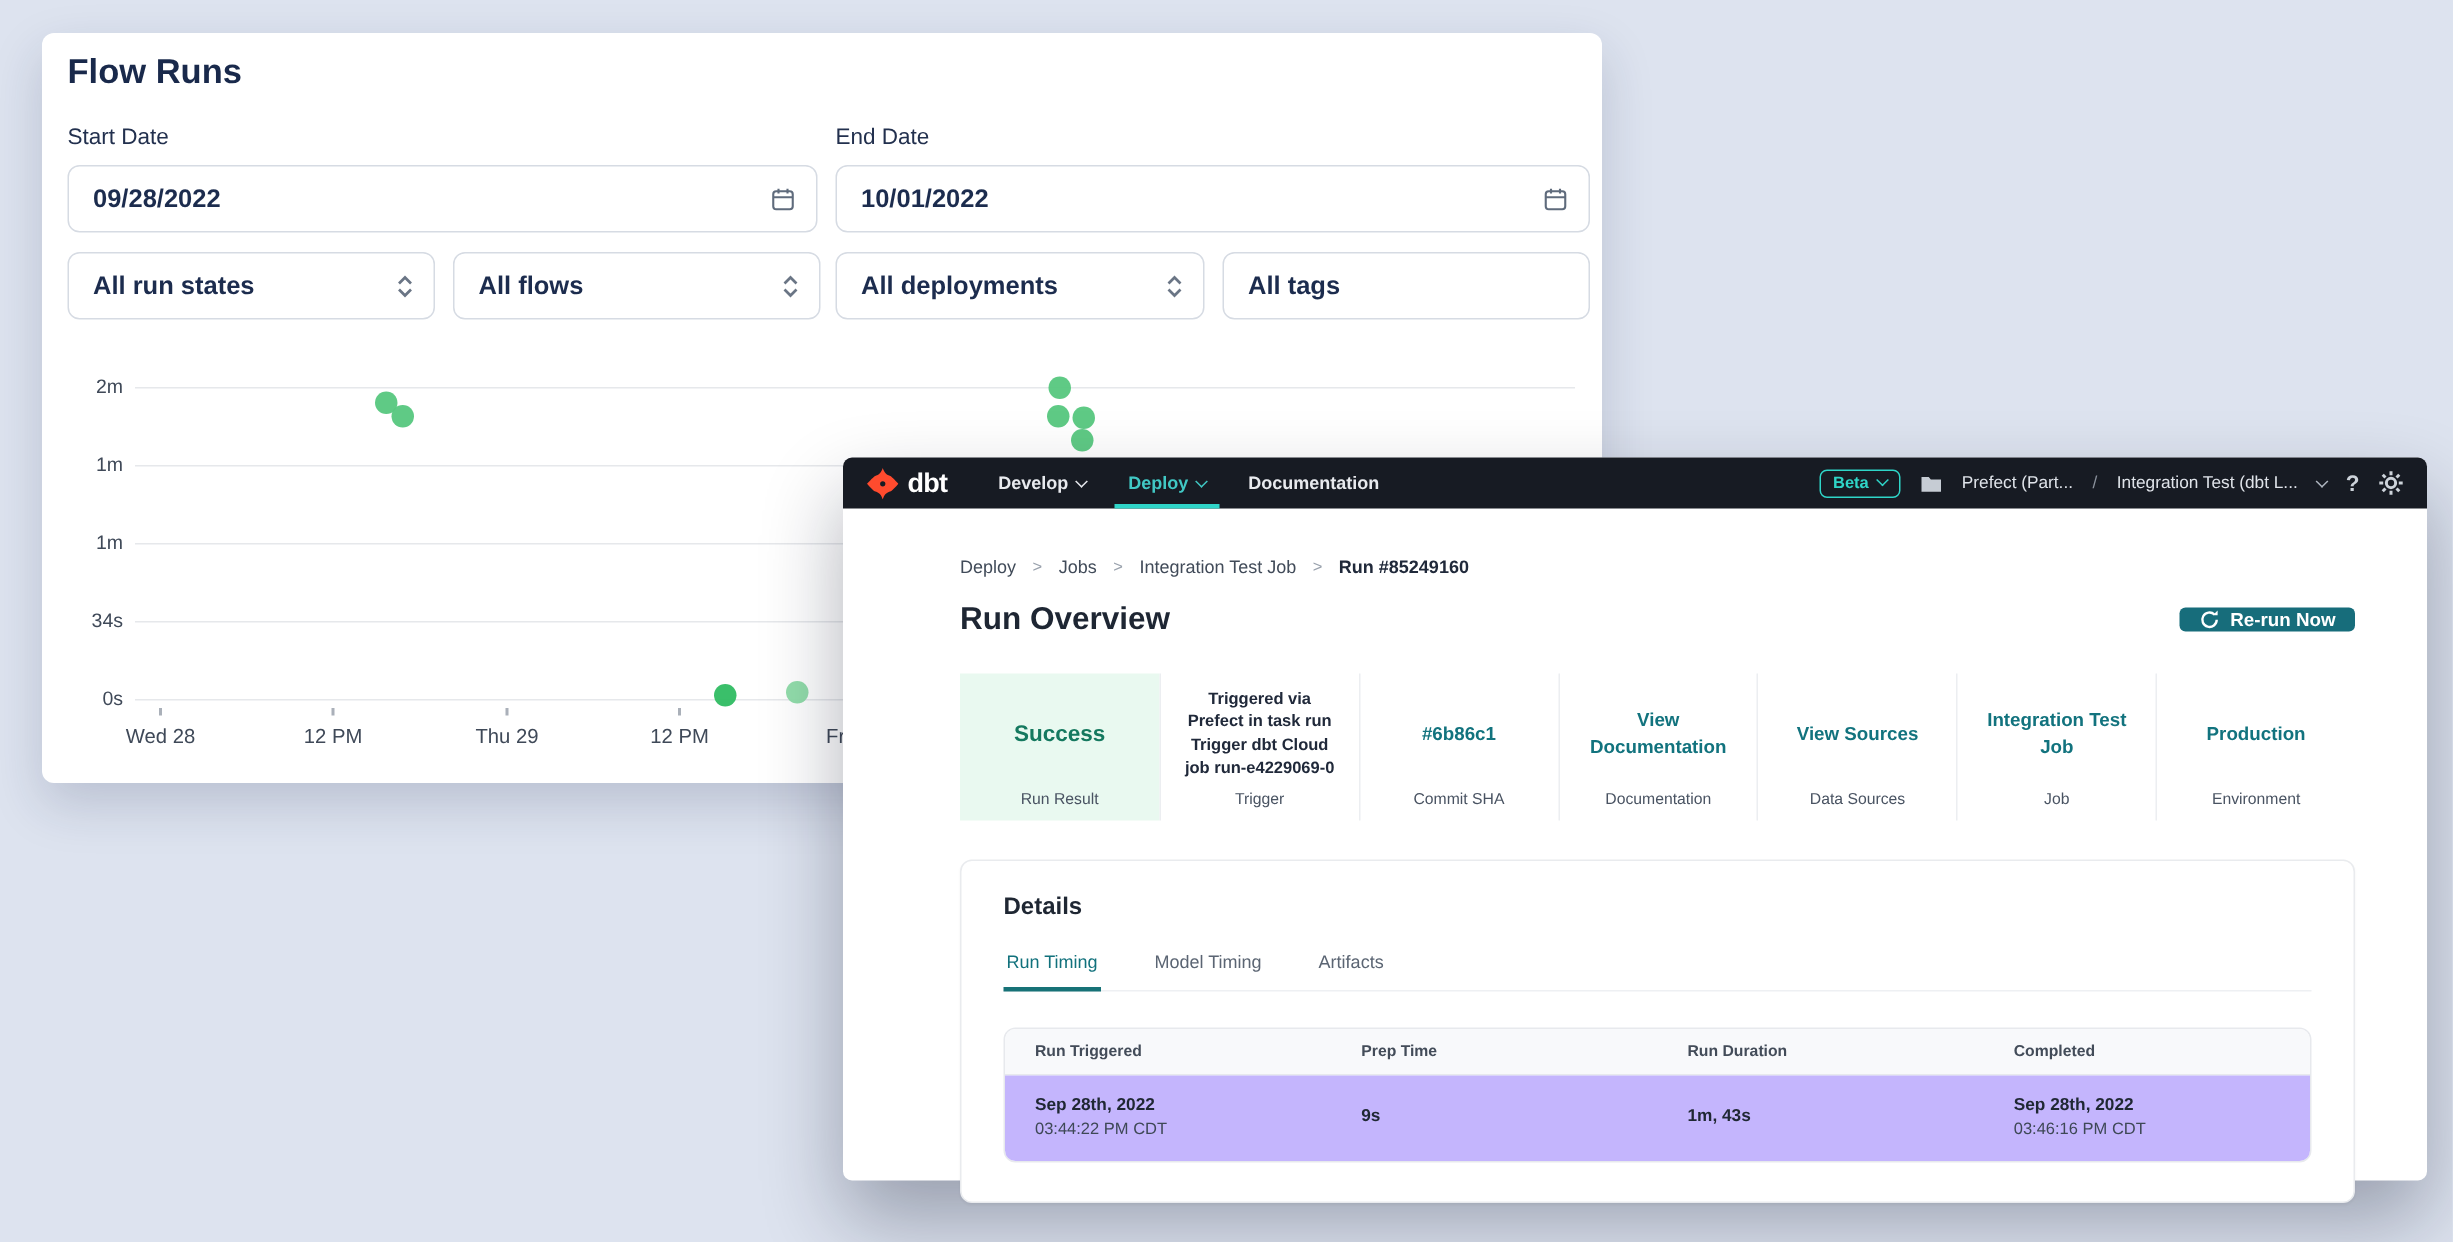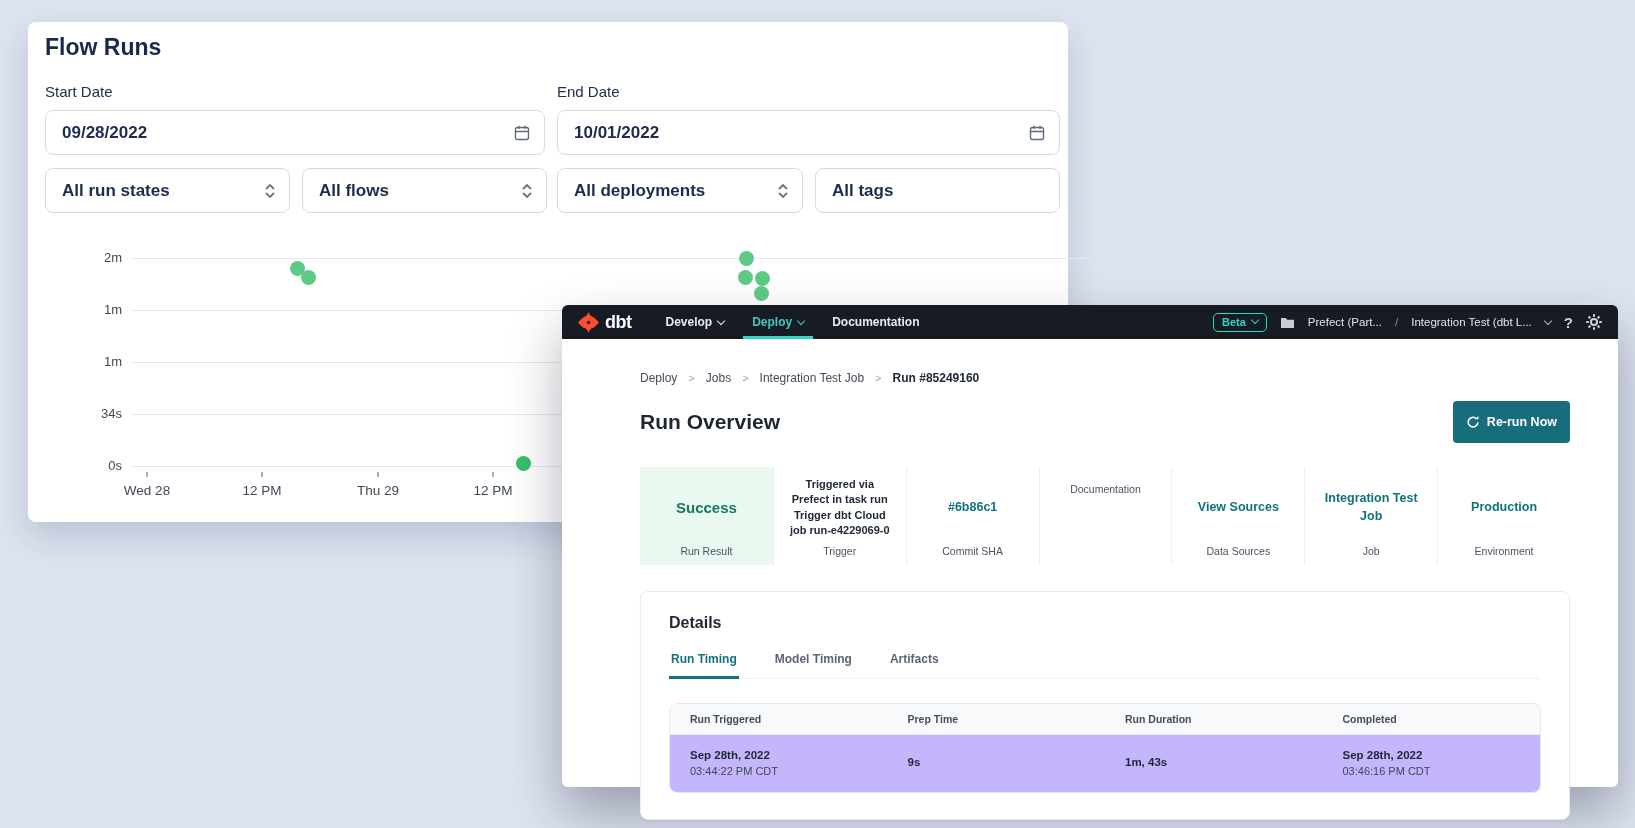--- a/index.html
+++ b/index.html
@@ -8,21 +8,21 @@
   .window{position:absolute;background:#fff;}
 
   
   #prefect-win{left:28px;top:22px;width:1040px;height:500px;border-radius:8px;
     box-shadow:0 14px 34px rgba(25,40,80,.18);}
   .pf-title{position:absolute;left:17px;top:12px;margin:0;font-size:23px;font-weight:700;color:#19294b;}
   .pf-label{position:absolute;font-size:15px;color:#22304e;}
   .pf-input,.pf-select{position:absolute;height:45px;box-sizing:border-box;border:1px solid #d6dbe3;
     border-radius:8px;background:#fff;display:flex;align-items:center;justify-content:space-between;
     padding:0 13px 0 16px;font-size:17px;font-weight:600;color:#1c2c4e;cursor:pointer;}
-  .chart{position:absolute;inset:0;margin-left:40px;}
+  .chart{position:absolute;inset:0;}
   .gridline{position:absolute;height:1px;background:#e6e8eb;}
   .ylab{position:absolute;left:0;width:54px;text-align:right;font-size:13px;color:#3f4958;}
   .xtick{position:absolute;top:450px;width:2px;height:5px;background:#aab0b9;}
   .xlab{position:absolute;top:461px;font-size:13.5px;color:#3f4958;transform:translateX(-50%);white-space:nowrap;}
   .dot{position:absolute;width:15px;height:15px;border-radius:50%;opacity:.95;}
 
   
   #dbt-win{left:562px;top:305px;width:1056px;height:482px;border-radius:6px;
     box-shadow:0 26px 54px rgba(8,16,36,.32);display:flex;flex-direction:column;}
   .dbt-nav{height:34px;flex:0 0 34px;background:#171b23;border-radius:6px 6px 0 0;
@@ -45,39 +45,39 @@
   .qmark{font-size:15px;font-weight:700;color:#cdd3da;cursor:pointer;}
 
   .dbt-content{padding:32px 48px 0 78px;flex:1;}
   .breadcrumb{display:flex;align-items:center;gap:11px;font-size:12px;color:#414b59;}
   .bc-sep{color:#9aa2ad;font-size:11px;}
   .bc-item{cursor:pointer;}
   .bc-item.last{font-weight:700;color:#20293a;}
   .title-row{display:flex;align-items:center;justify-content:space-between;margin-top:16px;}
   .title-row h2{margin:0;font-size:21px;font-weight:700;color:#1e2633;}
   .rerun{display:flex;align-items:center;gap:7px;background:#176d7b;color:#fff;border:none;
-    border-radius:4px;height:42px;padding:0 13px;font-size:12.5px;font-weight:600;
+    border-radius:4px;height:16px;padding:0 13px;font-size:12.5px;font-weight:600;
     font-family:inherit;cursor:pointer;}
 
   .cards{display:grid;grid-template-columns:repeat(7,1fr);margin-top:24px;}
   .card{min-height:93px;display:flex;flex-direction:column;text-align:center;
     padding:10px 6px 8px;border-left:1px solid #eceef1;box-sizing:border-box;}
   .card:first-child{border-left:none;}
   .card .val{flex:1;display:flex;align-items:center;justify-content:center;
     font-size:12.5px;font-weight:700;color:#12737e;line-height:1.4;padding:0 6px;cursor:pointer;}
   .card.success{background:#e9f9f0;}
   .card.success .val{color:#15795f;font-size:15px;cursor:default;}
   .card.plain .val{color:#20293a;font-size:11px;cursor:default;}
   .card .lbl{font-size:10.5px;color:#495362;padding-top:6px;}
 
   .details-card{margin-top:26px;border:1px solid #e9ebee;border-radius:8px;background:#fff;
     padding:22px 28px 26px;box-shadow:0 1px 2px rgba(16,24,40,.05);}
   .details-card h3{margin:0;font-size:16px;font-weight:700;color:#1f2733;}
   .tabs{display:flex;gap:34px;margin-top:20px;border-bottom:1px solid #eef0f3;}
-  .tab{padding:0 2px 10px;font-size:12px;font-weight:700;color:#5b6573;cursor:pointer;}
+  .tab{padding:0 2px 10px;font-size:12px;font-weight:400;color:#5b6573;cursor:pointer;}
   .tab.active{color:#11717c;border-bottom:3px solid #177277;margin-bottom:-1px;}
   .dtable{margin-top:24px;border:1px solid #e7e9ed;border-radius:8px;overflow:hidden;}
   .thead{display:grid;grid-template-columns:repeat(4,1fr);background:#f8f9fb;
     border-bottom:1px solid #e7e9ed;}
   .th{padding:9px 20px;font-size:10.5px;font-weight:600;color:#434c59;}
   .trow{display:grid;grid-template-columns:repeat(4,1fr);background:#c4b5fd;}
   .td{padding:12px 20px;display:flex;flex-direction:column;justify-content:center;min-height:33px;}
   .td .main{font-size:11.5px;font-weight:600;color:#1f2733;line-height:1.5;}
   .td .sub{font-size:11px;color:#3e4856;line-height:1.4;}
 </style>
@@ -253,20 +253,21 @@
           </div>
           <div class="card plain">
             <div class="val">Triggered via Prefect in task run Trigger dbt Cloud job run-e4229069-0</div>
             <div class="lbl">Trigger</div>
           </div>
           <div class="card link">
             <div class="val">#6b86c1</div>
             <div class="lbl">Commit SHA</div>
           </div>
           <div class="card link">
+            <div class="val">View Documentation</div>
             <div class="lbl">Documentation</div>
           </div>
           <div class="card link">
             <div class="val">View Sources</div>
             <div class="lbl">Data Sources</div>
           </div>
           <div class="card link">
             <div class="val">Integration Test Job</div>
             <div class="lbl">Job</div>
           </div>

